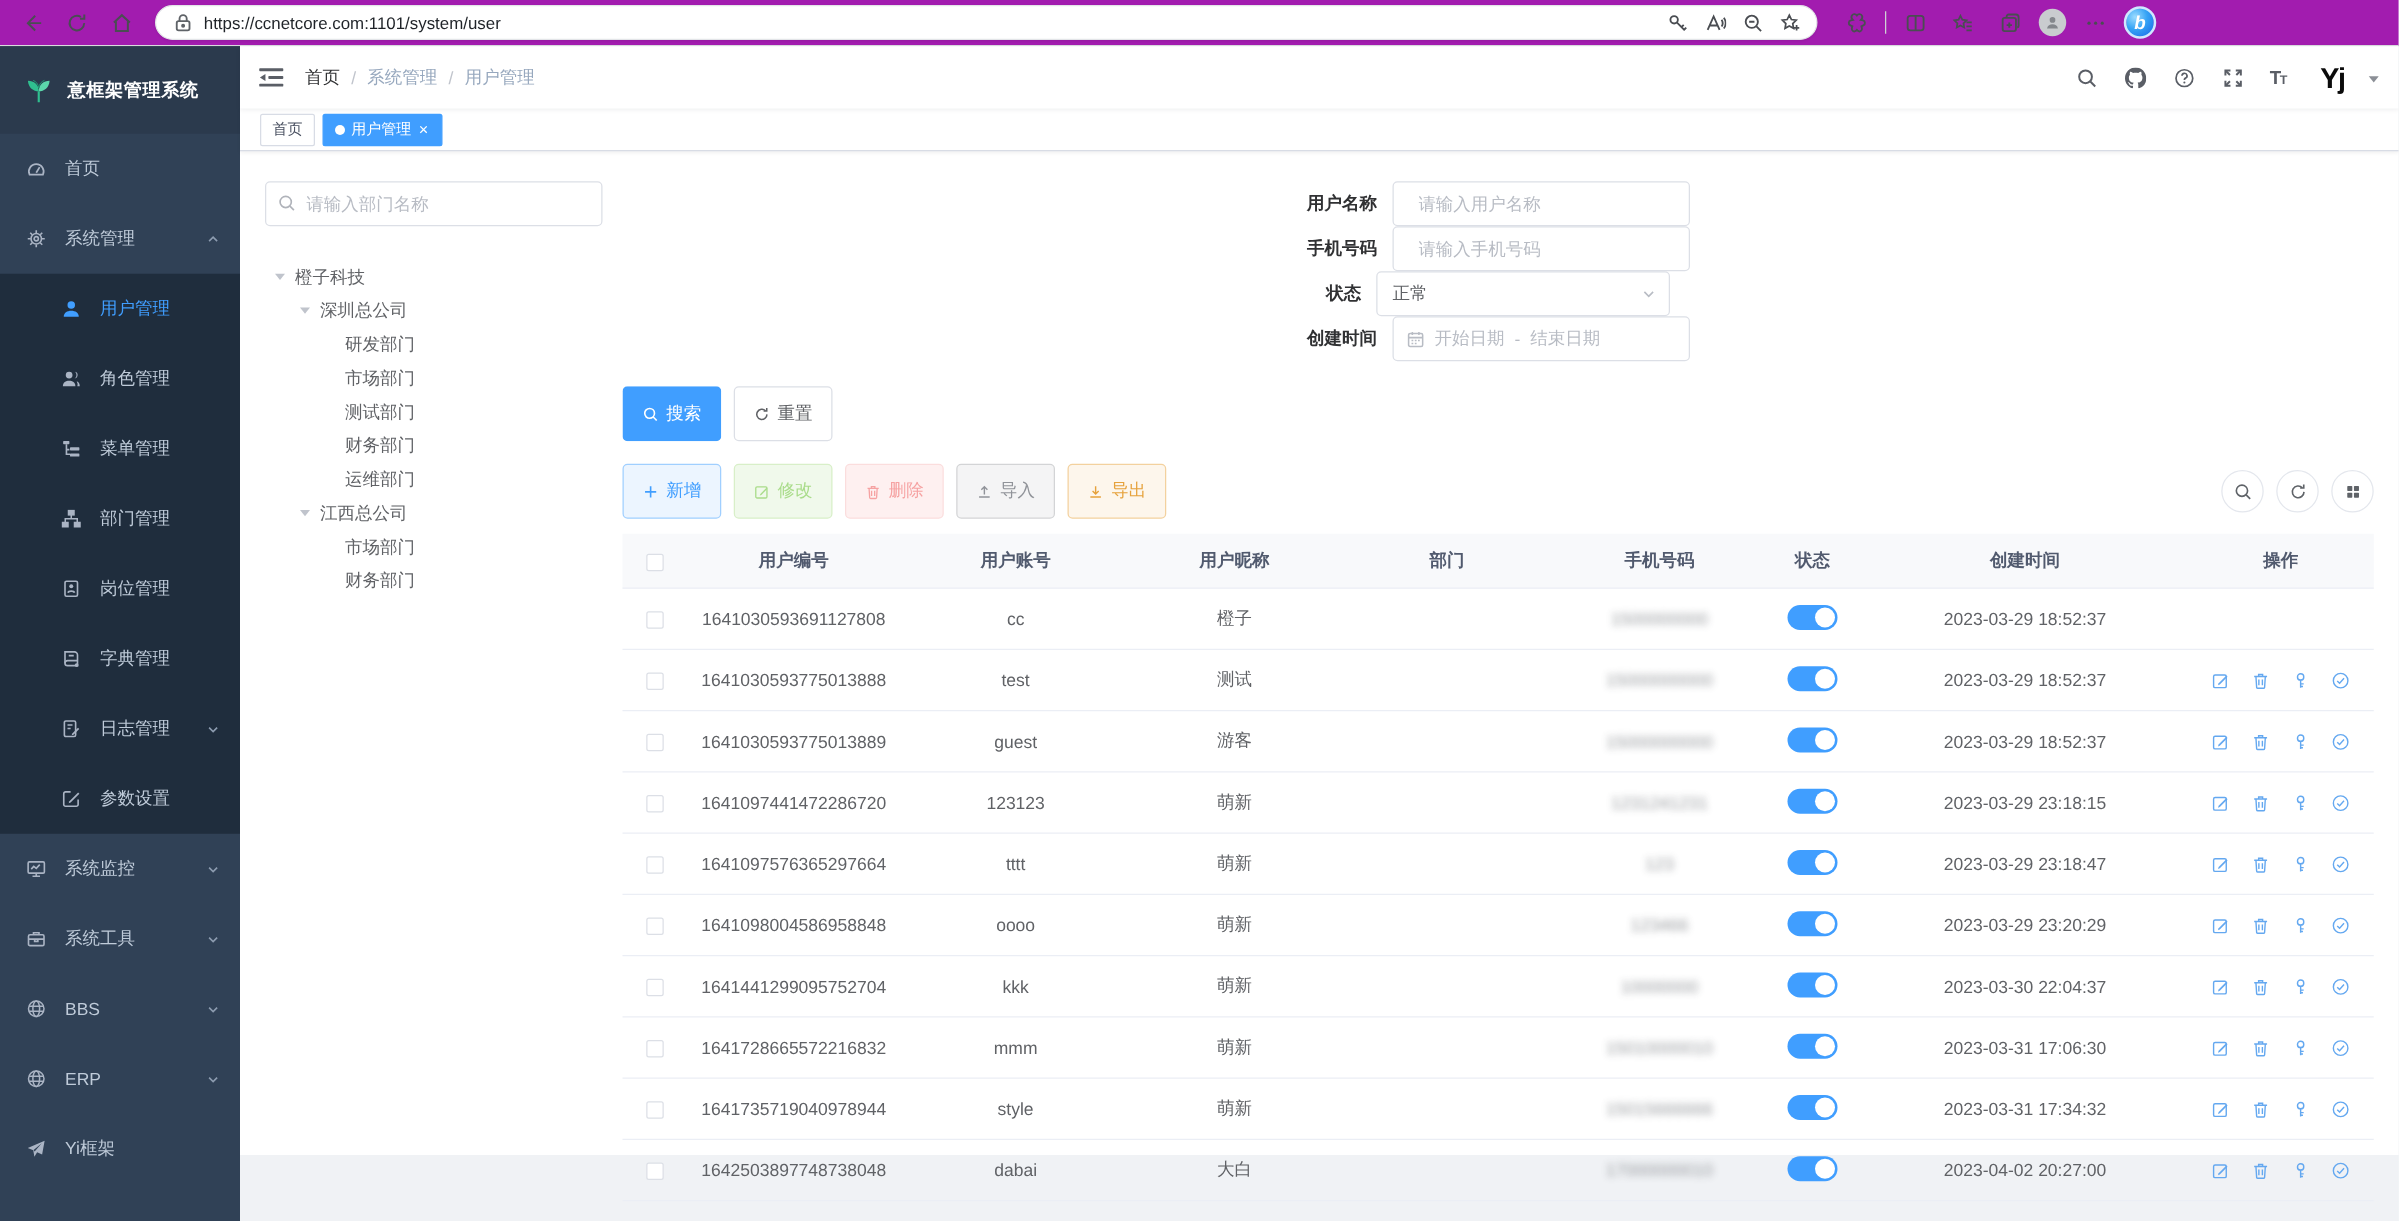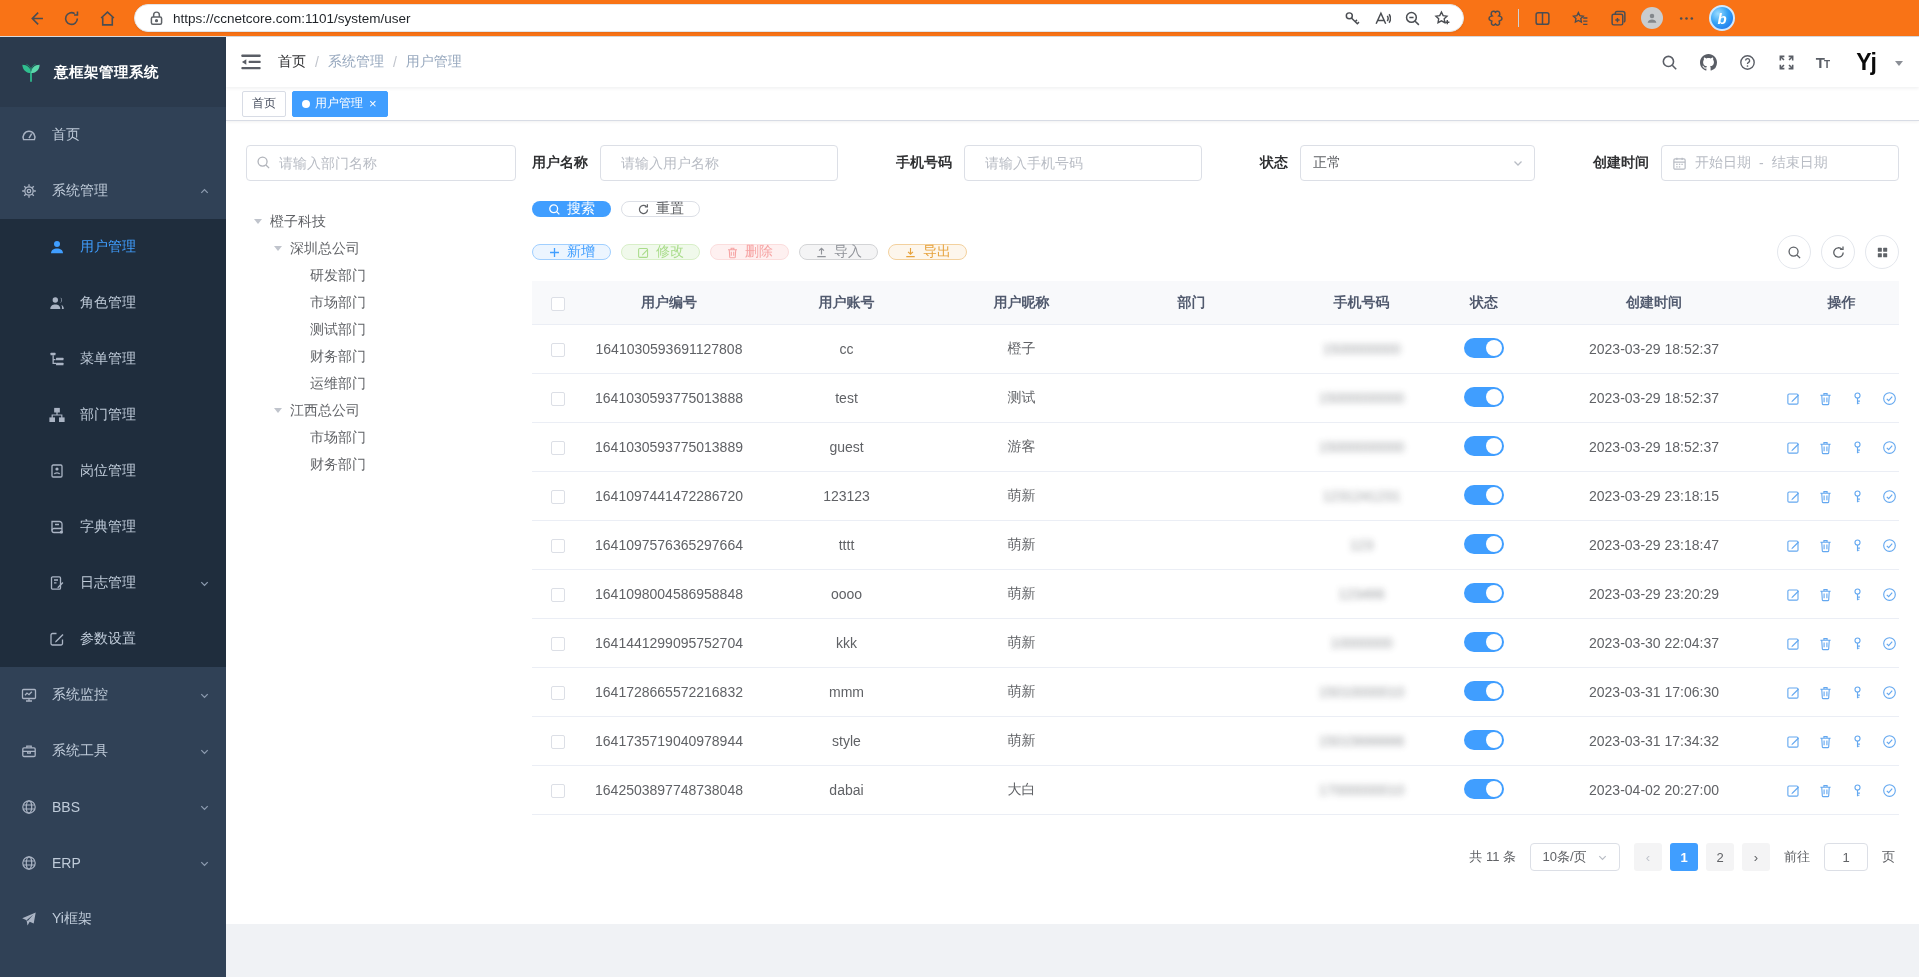--- a/index.html
+++ b/index.html
@@ -1,42 +1,42 @@
 <!DOCTYPE html>
 <html><head>
 <meta charset="utf-8">
 <style>
   * { box-sizing: border-box; margin: 0; padding: 0; }
   html,body { width:1919px; height:977px; overflow:hidden; }
   body { font-family:"Liberation Sans", sans-serif; background:#f0f2f5; position:relative; }
 
   
-  .browser-bar { height:37px; background:#f97316; border-bottom:1px solid #d9dbde;
-    display:flex; align-items:center; padding:0 20px; gap:6px; }
+  .browser-bar { height:37px; background:#a21caf; border-bottom:1px solid #d9dbde;
+    display:flex; align-items:center; padding:0 10px; gap:6px; }
   .b-icon { width:30px; height:28px; display:flex; align-items:center; justify-content:center;
     color:#4a4d52; border-radius:4px; cursor:pointer; flex:none; }
   .b-icon svg { width:17px; height:17px; }
   .url-pill { flex:none; width:1330px; height:28px; background:#fff; border:1px solid #e3e5e8;
     border-radius:14px; box-shadow:0 1px 2px rgba(0,0,0,.08); display:flex; align-items:center;
     padding:0 8px 0 12px; gap:8px; margin-left:6px; }
   .url-text { font-size:13.5px; color:#1f2328; flex:1; white-space:nowrap; overflow:hidden; }
   .pill-right { display:flex; align-items:center; gap:4px; }
   .pill-right .b-icon { width:26px; }
   .b-right { display:flex; align-items:center; gap:8px; margin-left:10px; }
   .b-sep { width:1px; height:18px; background:#cfd1d4; }
   .avatar-circle { width:22px; height:22px; border-radius:50%; background:#c9cccf; display:flex;
     align-items:center; justify-content:center; color:#83878c; }
   .bing-logo { width:26px; height:26px; border-radius:50%;
     background:radial-gradient(circle at 32% 30%, #9bdcff 0%, #35a3f5 45%, #1565e8 100%);
     border:2px solid #cfe8ff; color:#fff; font-weight:bold; font-size:15px; font-style:italic;
     display:flex; align-items:center; justify-content:center; cursor:pointer; }
 
   
   .app { display:flex; height:940px; }
-  .sidebar { width:226px; background:#304156; height:100%; flex:none; }
+  .sidebar { width:192px; background:#304156; height:100%; flex:none; }
   .logo-row { height:70px; display:flex; align-items:center; padding-left:18px; gap:10px;
     background:#2b3a4d; cursor:pointer; }
   .logo-row svg { width:26px; height:26px; flex:none; }
   .logo-title { color:#fff; font-size:14.5px; font-weight:bold; letter-spacing:.5px; }
   .menu-item { height:56px; display:flex; align-items:center; padding:0 16px 0 20px;
     color:#bfcbd9; font-size:14px; cursor:pointer; }
   .submenu { background:#1f2d3d; }
   .submenu .menu-item { padding-left:48px; }
   .menu-item.active { color:#409eff; }
   .mi-icon { width:17px; height:17px; margin-right:15px; color:#aab4c4; display:flex;
@@ -85,32 +85,32 @@
   .right-col { flex:1; min-width:0; }
 
   .input, .select-box, .range-box { height:36px; border:1px solid #dcdfe6; border-radius:4px;
     background:#fff; font-size:14px; color:#606266; }
   input.input { padding:0 20px; width:100%; outline:none; font-family:inherit; }
   input::placeholder { color:#b8bcc4; }
   .with-prefix { position:relative; }
   .with-prefix .prefix-ic { position:absolute; left:10px; top:10px; width:15px; height:15px; color:#b0b3ba; }
   .with-prefix input { padding-left:32px; }
 
-  .filter-row { display:flex; align-items:center; justify-content:space-between; }
+  .filter-row { display:flex; align-items:center; justify-content:space-between;flex-direction:column; }
   .f-group { display:flex; align-items:center; gap:12px; }
   .f-label { font-size:14px; font-weight:bold; color:#303133; white-space:nowrap; }
   .select-box { width:235px; display:flex; align-items:center; padding:0 10px 0 12px; cursor:pointer; }
   .select-box .sel-text { flex:1; }
   .caret-down { color:#b8bcc4; display:flex; }
   .range-box { width:238px; display:flex; align-items:center; padding:0 10px; gap:8px;
     color:#b8bcc4; font-size:14px; }
   .range-box .cal-ic { width:15px; height:15px; color:#b8bcc4; flex:none; }
 
-  .btn { height:16px; display:inline-flex; align-items:center; gap:6px; padding:0 15px;
-    border-radius:16px; font-size:14px; cursor:pointer; border:1px solid transparent; background:#fff; }
+  .btn { height:44px; display:inline-flex; align-items:center; gap:6px; padding:0 15px;
+    border-radius:4px; font-size:14px; cursor:pointer; border:1px solid transparent; background:#fff; }
   .btn svg { width:13px; height:13px; }
   .btn-primary { background:#409eff; color:#fff; }
   .btn-plain { border-color:#dcdfe6; color:#606266; }
   .btn-add { background:#ecf5ff; border-color:#a0cfff; color:#409eff; }
   .btn-edit { background:#f0f9eb; border-color:#d8efc8; color:#a9dc8a; cursor:not-allowed; }
   .btn-del { background:#fef0f0; border-color:#fbdddd; color:#f6a2a2; cursor:not-allowed; }
   .btn-imp { background:#f4f4f5; border-color:#d3d4d6; color:#909399; }
   .btn-exp { background:#fdf6ec; border-color:#f3d19e; color:#e6a23c; }
   .search-row { margin-top:20px; display:flex; gap:10px; }
   .action-row { margin-top:18px; display:flex; gap:10px; align-items:center; }

